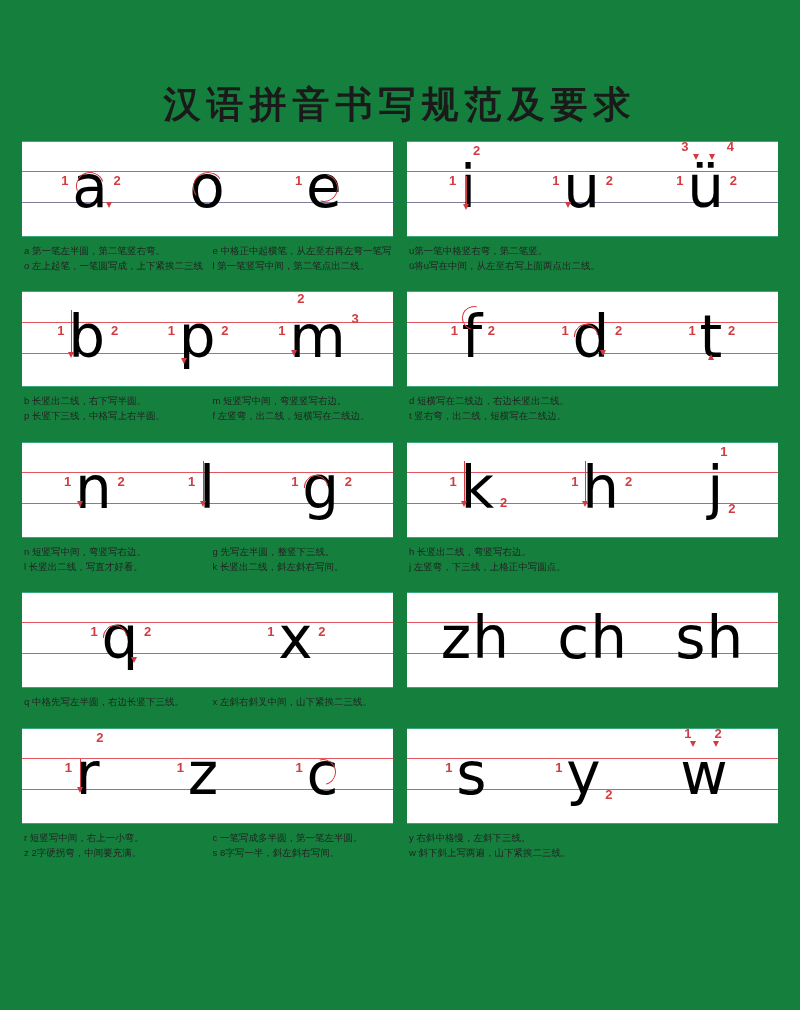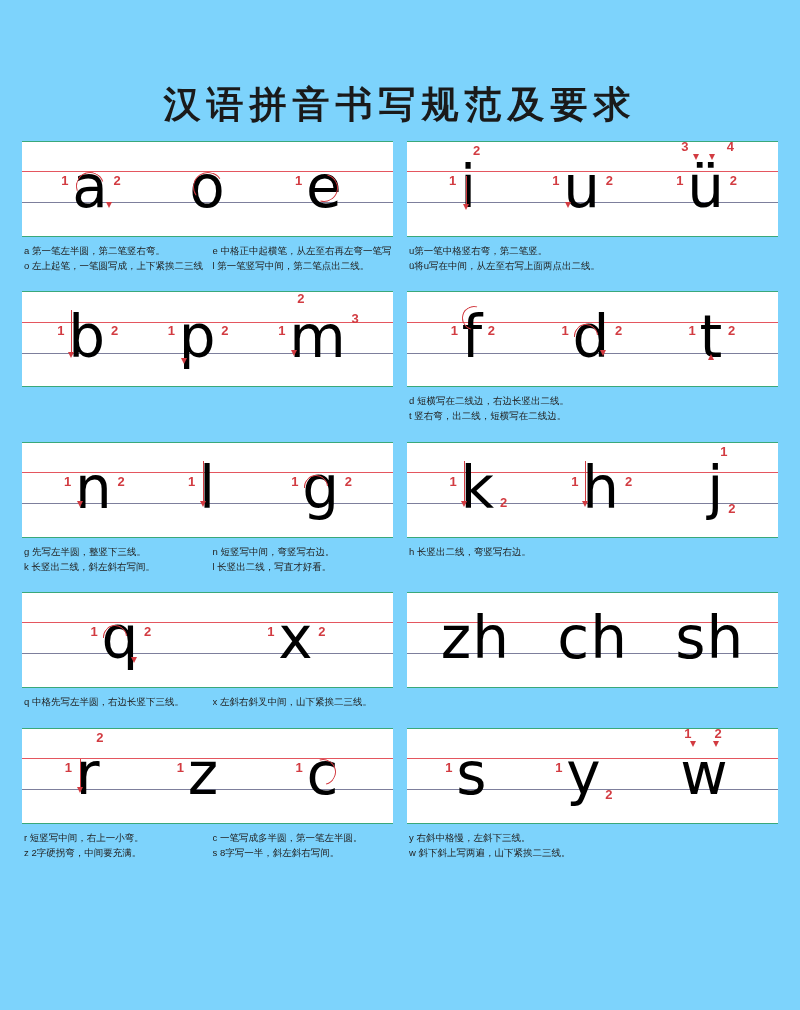--- a/index.html
+++ b/index.html
@@ -11,21 +11,21 @@
     width: 800px;
     height: 1010px;
     font-family: "Liberation Sans", sans-serif;
     color: #111;
     overflow: hidden;
   }
   #page {
     position: relative;
     width: 800px;
     height: 1010px;
-    background: #7dd3fc;
+    background: #15803d;
   }
   #title {
     text-align: center;
     font-family: "Liberation Serif", serif;
     font-weight: bold;
     font-size: 37px;
     letter-spacing: 6px;
     color: #1a1a1a;
     padding-top: 86px;
     line-height: 1;
@@ -233,20 +233,30 @@
             </span>
             <span class="glyph">
               <span>m</span>
               <span class="num nw">1</span>
               <span class="num nn">2</span>
               <span class="num ne" style="right:-13px;top:4px;">3</span>
               <span class="arrowdown" style="left:2px;top:42px;"></span>
             </span>
           </div>
         </div>
+        <div class="notes two">
+          <div class="notecol">
+            <div class="note">b 长竖出二线，右下写半圆。</div>
+            <div class="note">p 长竖下三线，中格写上右半圆。</div>
+          </div>
+          <div class="notecol">
+            <div class="note">m 短竖写中间，弯竖竖写右边。</div>
+            <div class="note">f 左竖弯，出二线，短横写在二线边。</div>
+          </div>
+        </div>
       </div>
 
       <div class="cell">
         <div class="grid">
           <div class="line l1"></div>
           <div class="line l2"></div>
           <div class="letters">
             <span class="glyph">
               <span>f</span>
               <span class="num nw">1</span>
@@ -298,26 +308,26 @@
             <span class="glyph">
               <span>g</span>
               <span class="num nw">1</span>
               <span class="num ne">2</span>
               <span class="arc" style="width:22px;height:22px;left:2px;top:16px;transform:rotate(40deg);"></span>
             </span>
           </div>
         </div>
         <div class="notes two">
           <div class="notecol">
+            <div class="note">n 短竖写中间，弯竖写右边。</div>
+            <div class="note">l 长竖出二线，写直才好看。</div>
+          </div>
+          <div class="notecol">
             <div class="note">g 先写左半圆，整竖下三线。</div>
             <div class="note">k 长竖出二线，斜左斜右写间。</div>
-          </div>
-          <div class="notecol">
-            <div class="note">n 短竖写中间，弯竖写右边。</div>
-            <div class="note">l 长竖出二线，写直才好看。</div>
           </div>
         </div>
       </div>
 
       <div class="cell">
         <div class="grid">
           <div class="line l1"></div>
           <div class="line l2"></div>
           <div class="letters">
             <span class="glyph">
@@ -337,20 +347,21 @@
             <span class="glyph">
               <span>j</span>
               <span class="num n">1</span>
               <span class="num se">2</span>
             </span>
           </div>
         </div>
         <div class="notes">
           <div class="notecol">
             <div class="note">h 长竖出二线，弯竖写右边。</div>
+            <div class="note">j 左竖弯，下三线，上格正中写圆点。</div>
           </div>
         </div>
       </div>
     </div>
 
     <div class="row">
       <div class="cell">
         <div class="grid">
           <div class="line l1"></div>
           <div class="line l2"></div>

